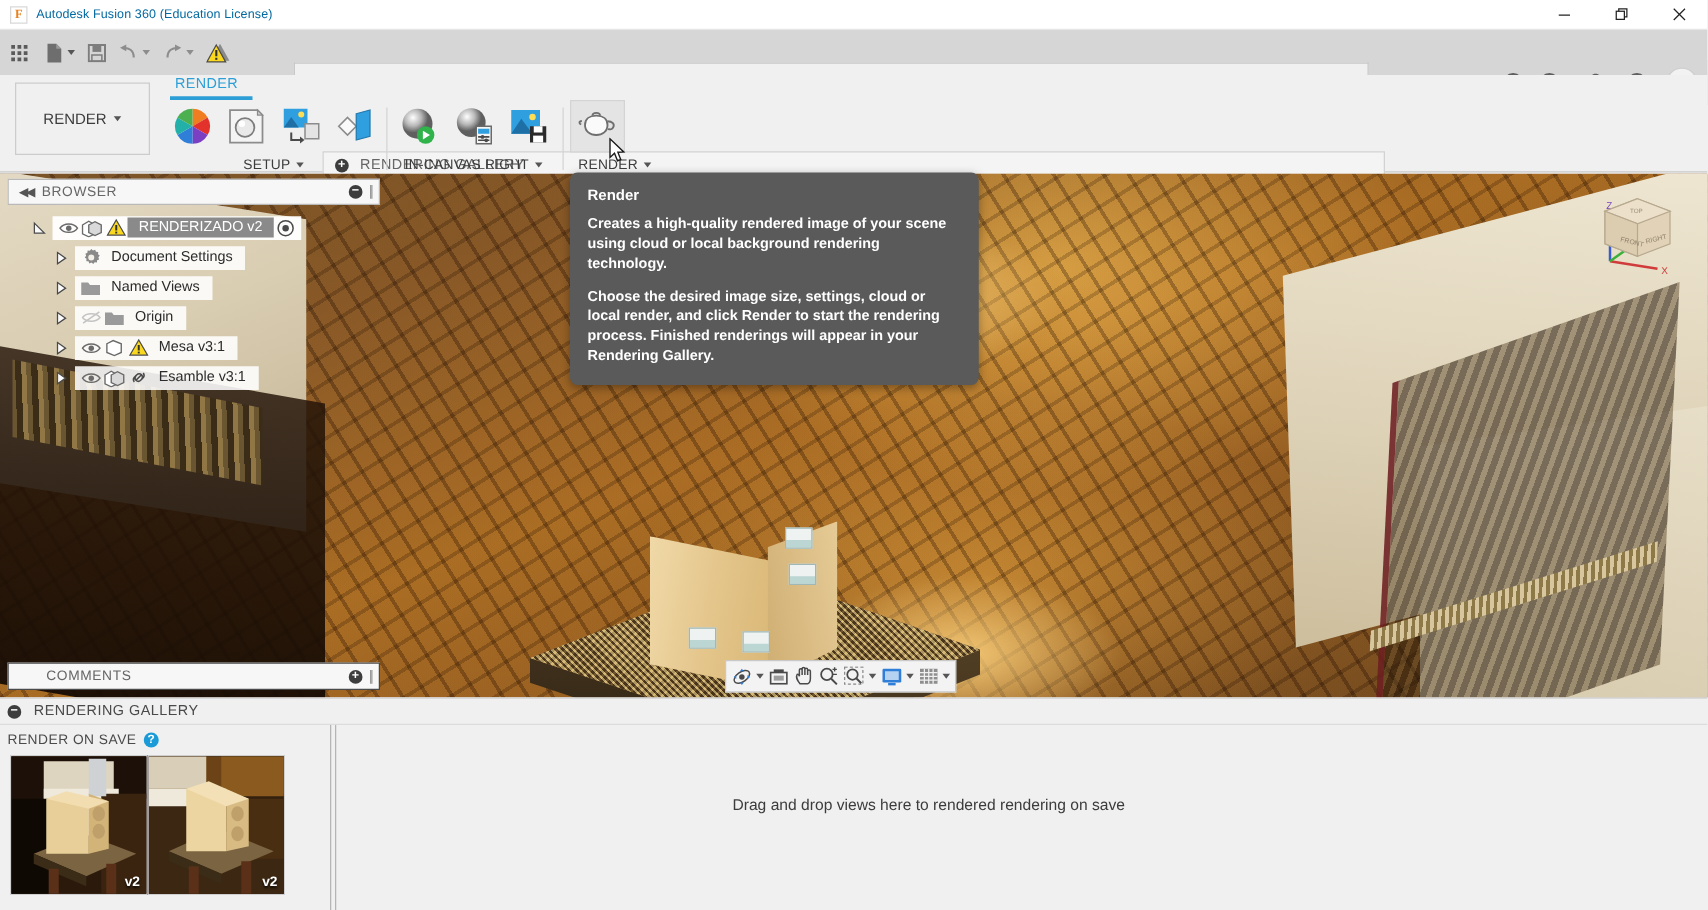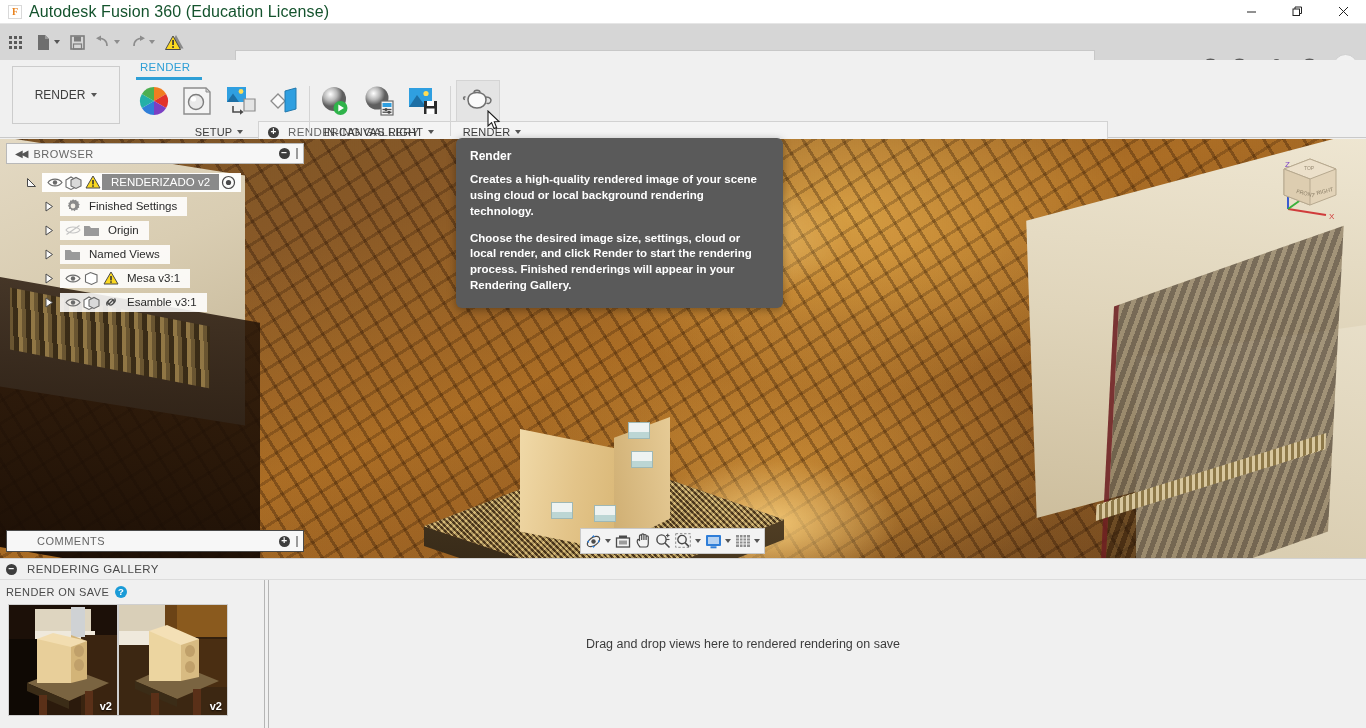--- a/index.html
+++ b/index.html
@@ -17,21 +17,21 @@
     position: absolute; top: 0; left: 0; width: 1366px; height: 24px;
     background: #ffffff; display: flex; align-items: center;
     border-bottom: 1px solid #e6e6e6;
   }
   .app-logo {
     width: 14px; height: 14px; margin-left: 8px; margin-right: 7px;
     background: #ffffff; border: 1px solid #d9d9d9;
     color: #e8821e; font-size: 10px; font-weight: bold;
     line-height: 12px; text-align: center; font-family: "Liberation Serif", serif;
   }
-  .app-title { font-size: 16px; color: #14532d; letter-spacing: .1px; }
+  .app-title { font-size: 10px; color: #0369a1; letter-spacing: .1px; }
   .win-ctrls { margin-left: auto; display: flex; height: 24px; }
   .win-btn {
     width: 46px; height: 24px; display: flex; align-items: center;
     justify-content: center; color: #333; font-size: 11px;
   }
 
   
   .qbar {
     position: absolute; top: 24px; left: 0; width: 1366px; height: 36px;
     background: #d6d6d6;
@@ -742,59 +742,59 @@
             <path d="M2,1 L8.5,5.5 L2,10 z" fill="#fafafa" stroke="#4a4a4a" stroke-width="1"></path>
           </svg>
       </span>
       <span class="chip">
         <span class="ticon">
           <svg width="16" height="16" viewBox="0 0 16 16">
               <path d="M8,1.2 l1.4,1.1 1.7,-0.6 0.7,1.6 1.8,0.2 -0.2,1.8 1.4,1.1 -1.1,1.4 0.6,1.7 -1.6,0.7 -0.2,1.8 -1.8,-0.2 -1.1,1.4 -1.4,-1.1 -1.7,0.6 -0.7,-1.6 -1.8,-0.2 0.2,-1.8 -1.4,-1.1 1.1,-1.4 -0.6,-1.7 1.6,-0.7 0.2,-1.8 1.8,0.2 z" fill="#8a8a8a"></path>
               <circle cx="8" cy="8" r="2.4" fill="#f4f0e8"></circle>
             </svg>
         </span>
-        <span class="tname">Finished Settings</span>
+        <span class="tname">Document Settings</span>
       </span>
     </div>
 
     <div class="trow" style="padding-left:30px">
       <span class="twist">
         <svg width="11" height="11" viewBox="0 0 11 11">
             <path d="M2,1 L8.5,5.5 L2,10 z" fill="#fafafa" stroke="#4a4a4a" stroke-width="1"></path>
           </svg>
       </span>
       <span class="chip">
         <span class="ticon">
-          <svg width="16" height="12" viewBox="0 0 16 12">
-              <path d="M1,6 C4,2 12,2 15,6 C12,10 4,10 1,6 z" fill="none" stroke="#c4c4c4" stroke-width="1.2"></path>
-              <line x1="1.5" y1="10.5" x2="14.5" y2="1.5" stroke="#c4c4c4" stroke-width="1.3"></line>
-            </svg>
-        </span>
-        <span class="ticon">
           <svg width="17" height="13" viewBox="0 0 17 13">
               <path d="M1,2 h5.5 l1.5,2 h8 v8 h-15 z" fill="#9a9a9a"></path>
             </svg>
         </span>
-        <span class="tname">Origin</span>
+        <span class="tname">Named Views</span>
       </span>
     </div>
 
     <div class="trow" style="padding-left:30px">
       <span class="twist">
         <svg width="11" height="11" viewBox="0 0 11 11">
             <path d="M2,1 L8.5,5.5 L2,10 z" fill="#fafafa" stroke="#4a4a4a" stroke-width="1"></path>
           </svg>
       </span>
       <span class="chip">
         <span class="ticon">
+          <svg width="16" height="12" viewBox="0 0 16 12">
+              <path d="M1,6 C4,2 12,2 15,6 C12,10 4,10 1,6 z" fill="none" stroke="#c4c4c4" stroke-width="1.2"></path>
+              <line x1="1.5" y1="10.5" x2="14.5" y2="1.5" stroke="#c4c4c4" stroke-width="1.3"></line>
+            </svg>
+        </span>
+        <span class="ticon">
           <svg width="17" height="13" viewBox="0 0 17 13">
               <path d="M1,2 h5.5 l1.5,2 h8 v8 h-15 z" fill="#9a9a9a"></path>
             </svg>
         </span>
-        <span class="tname">Named Views</span>
+        <span class="tname">Origin</span>
       </span>
     </div>
 
     <div class="trow" style="padding-left:30px">
       <span class="twist">
         <svg width="11" height="11" viewBox="0 0 11 11">
             <path d="M2,1 L8.5,5.5 L2,10 z" fill="#fafafa" stroke="#4a4a4a" stroke-width="1"></path>
           </svg>
       </span>
       <span class="chip">

